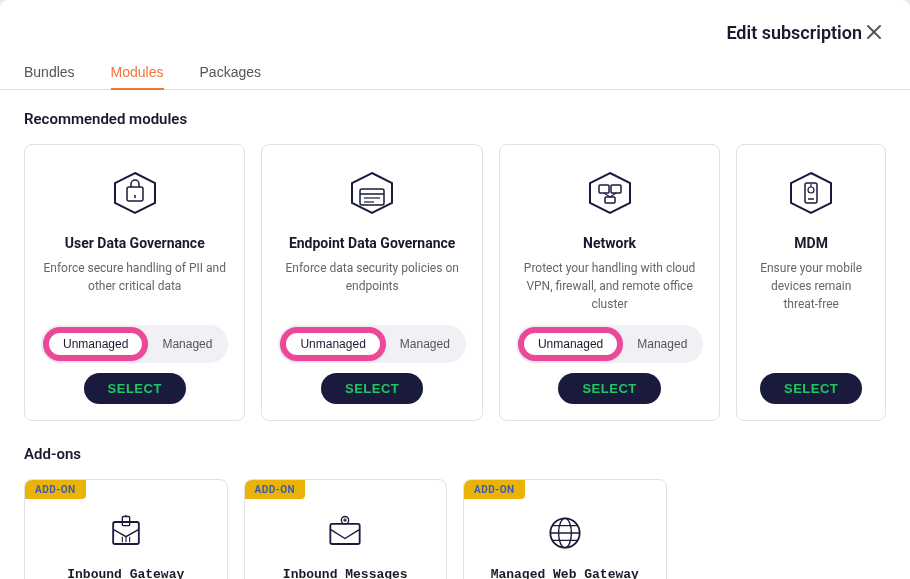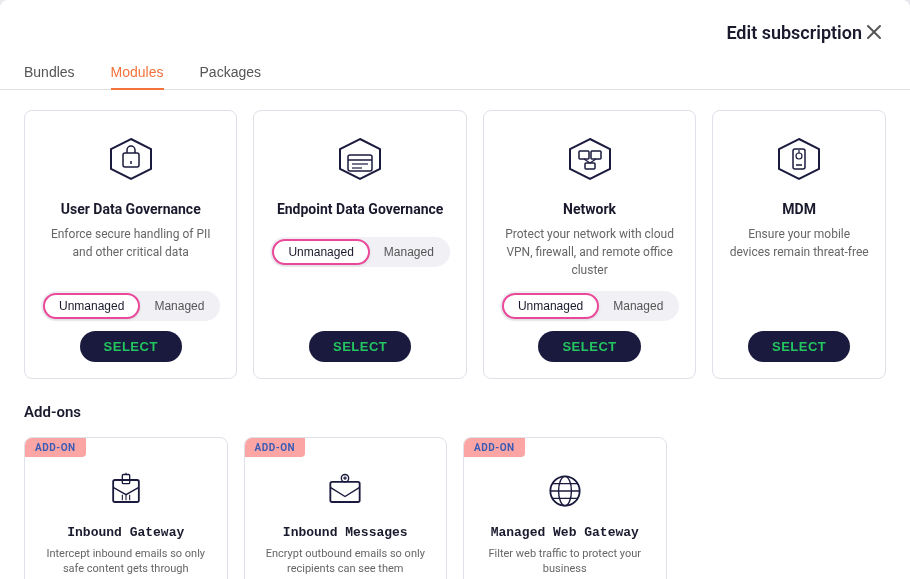--- a/index.html
+++ b/index.html
@@ -132,21 +132,21 @@
       border: none;
       font-size: 12px;
       cursor: pointer;
       background: transparent;
       color: #555;
       font-weight: 500;
     }
     .toggle-btn.active {
       background: #fff;
       color: #1a1a2e;
-      border: 2px solid #ec4899;
+      border: 6px solid #ec4899;
       box-shadow: 0 1px 3px rgba(0,0,0,0.1);
     }
     .select-btn {
       background: #1a1a3e;
       color: #22c55e;
       border: none;
       border-radius: 20px;
       padding: 8px 24px;
       font-size: 13px;
       font-weight: 600;
@@ -165,21 +165,21 @@
       border-radius: 8px;
       padding: 0 0 16px;
       display: flex;
       flex-direction: column;
       align-items: center;
       text-align: center;
       min-height: 120px;
       overflow: hidden;
     }
     .addon-badge {
-      background: #fca5a5;
+      background: #eab308;
       color: #3a5cb4;
       font-size: 10px;
       font-weight: 700;
       letter-spacing: 0.5px;
       padding: 4px 10px;
       align-self: flex-start;
       border-radius: 0 0 4px 0;
       margin-bottom: 10px;
     }
     .addon-icon {
@@ -220,20 +220,21 @@
   </div>
 
   <div class="tabs">
     <button class="tab">Bundles</button>
     <button class="tab active">Modules</button>
     <button class="tab">Packages</button>
   </div>
 
   <div class="modal-body">
 
+    <div class="section-title">Recommended modules</div>
 
     <div class="cards-grid">
 
       <div class="card">
         <div class="card-icon">
           <svg viewBox="0 0 48 48" fill="none" xmlns="http://www.w3.org/2000/svg">
             <polygon points="24,4 44,14 44,34 24,44 4,34 4,14" stroke="#1a1a3e" stroke-width="2" fill="none"></polygon>
             <rect x="16" y="18" width="16" height="14" rx="2" stroke="#1a1a3e" stroke-width="1.5" fill="none"></rect>
             <path d="M20 18v-3a4 4 0 018 0v3" stroke="#1a1a3e" stroke-width="1.5" fill="none"></path>
             <line x1="24" y1="26" x2="24" y2="29" stroke="#1a1a3e" stroke-width="1.5"></line>
@@ -252,40 +253,41 @@
         <div class="card-icon">
           <svg viewBox="0 0 48 48" fill="none" xmlns="http://www.w3.org/2000/svg">
             <polygon points="24,4 44,14 44,34 24,44 4,34 4,14" stroke="#1a1a3e" stroke-width="2" fill="none"></polygon>
             <rect x="12" y="20" width="24" height="16" rx="2" stroke="#1a1a3e" stroke-width="1.5" fill="none"></rect>
             <line x1="12" y1="25" x2="36" y2="25" stroke="#1a1a3e" stroke-width="1.5"></line>
             <line x1="16" y1="29" x2="32" y2="29" stroke="#1a1a3e" stroke-width="1.2"></line>
             <line x1="16" y1="33" x2="26" y2="33" stroke="#1a1a3e" stroke-width="1.2"></line>
           </svg>
         </div>
         <div class="card-name">Endpoint Data Governance</div>
+        <div class="card-desc">Enforce data security policies on endpoints</div>
         <div class="toggle-group">
           <button class="toggle-btn active">Unmanaged</button>
           <button class="toggle-btn">Managed</button>
         </div>
         <button class="select-btn">SELECT</button>
       </div>
 
       <div class="card">
         <div class="card-icon">
           <svg viewBox="0 0 48 48" fill="none" xmlns="http://www.w3.org/2000/svg">
             <polygon points="24,4 44,14 44,34 24,44 4,34 4,14" stroke="#1a1a3e" stroke-width="2" fill="none"></polygon>
             <rect x="13" y="16" width="10" height="8" rx="1" stroke="#1a1a3e" stroke-width="1.5" fill="none"></rect>
             <rect x="25" y="16" width="10" height="8" rx="1" stroke="#1a1a3e" stroke-width="1.5" fill="none"></rect>
             <rect x="19" y="28" width="10" height="6" rx="1" stroke="#1a1a3e" stroke-width="1.5" fill="none"></rect>
             <line x1="18" y1="24" x2="24" y2="28" stroke="#1a1a3e" stroke-width="1.2"></line>
             <line x1="30" y1="24" x2="24" y2="28" stroke="#1a1a3e" stroke-width="1.2"></line>
           </svg>
         </div>
         <div class="card-name">Network</div>
-        <div class="card-desc">Protect your network with cloud VPN, firewall, and remote office cluster</div>
+        <div class="card-desc">Protect your handling with cloud VPN, firewall, and remote office cluster</div>
         <div class="toggle-group">
           <button class="toggle-btn active">Unmanaged</button>
           <button class="toggle-btn">Managed</button>
         </div>
         <button class="select-btn">SELECT</button>
       </div>
 
       <div class="card">
         <div class="card-icon">
           <svg viewBox="0 0 48 48" fill="none" xmlns="http://www.w3.org/2000/svg">

